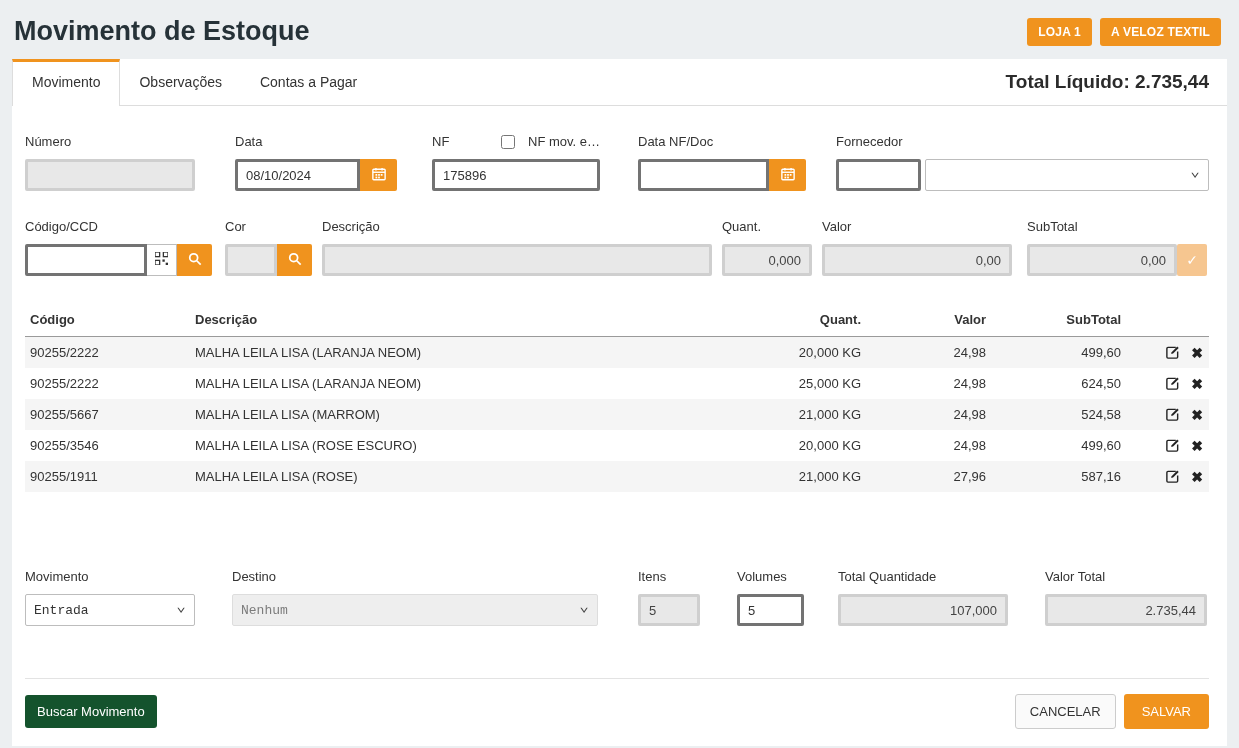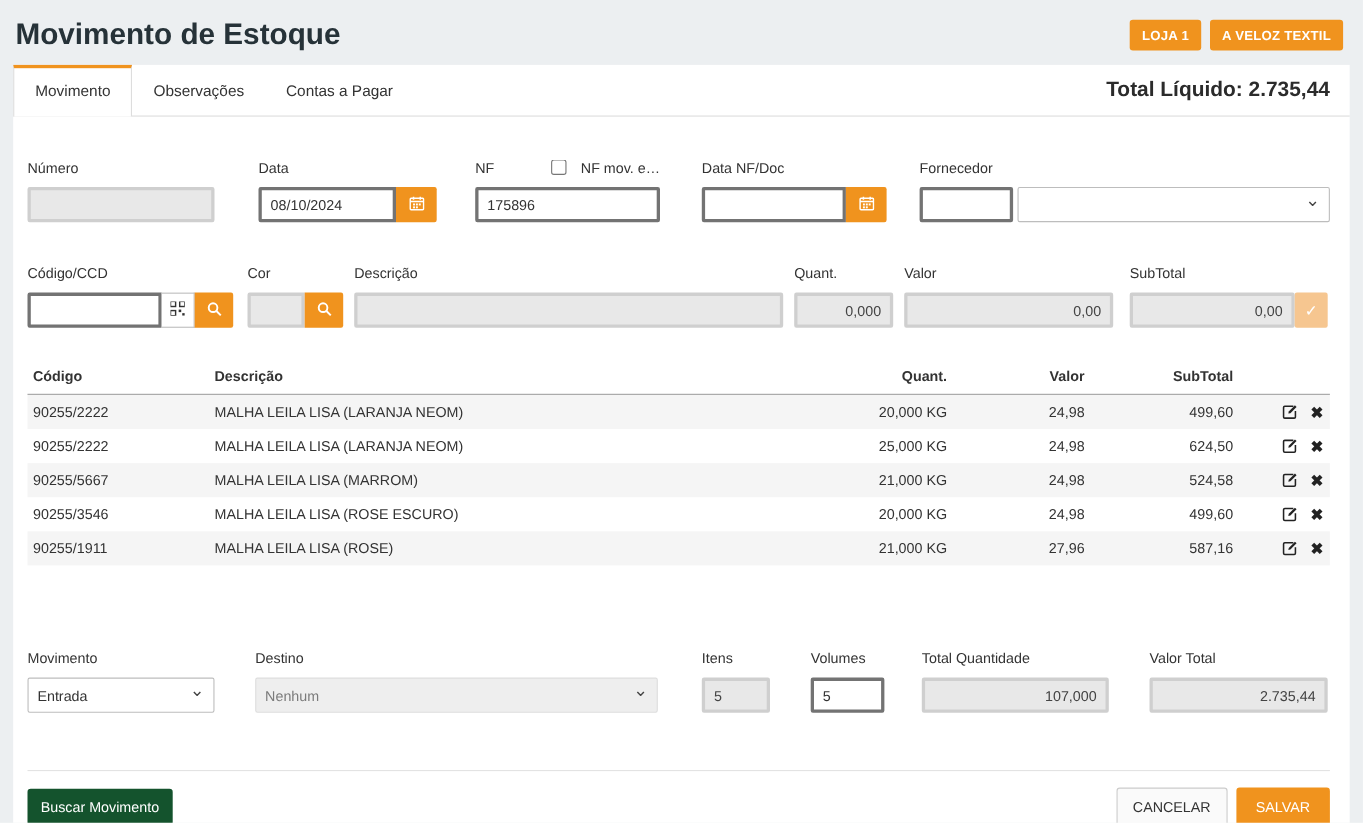--- a/index.html
+++ b/index.html
@@ -24,21 +24,21 @@
   .card { margin:0 12px; background:#fff; min-height:662px; display:flex; flex-direction:column; }
   .tabs { display:flex; align-items:center; border-bottom:1px solid #ddd; padding-right:18px; }
   .tab { padding:15px 19px; font-size:14px; color:#333; cursor:pointer; }
   .tab.active {
     border-top:3px solid #f0931e; border-left:1px solid #ddd; border-right:1px solid #ddd;
     margin-bottom:-1px; background:#fff; padding-top:12px; padding-bottom:16px;
   }
   .total-liquido { margin-left:auto; font-weight:700; font-size:19px; color:#2b2b2b; }
   .card-body { flex:1; display:flex; flex-direction:column; padding:0 18px 0 13px; }
   
-  .frow { display:flex; margin-top:38px; }
+  .frow { display:flex; margin-top:27px; }
   .field { display:flex; flex-direction:column; }
   .field > .lbl-line { font-size:13px; color:#333; margin-bottom:9px; display:flex; align-items:center; height:17px; }
   .igroup { display:flex; }
   .inp {
     height:32px; border:3px solid #737373; border-radius:2px; padding:0 8px;
     font-size:13px; font-family:inherit; color:#333; background:#fff; width:100%; outline:none;
   }
   .inp.disabled, .inp:disabled { background:#e8e8e8; border-color:#cfcfcf; color:#444; }
   .ta-r { text-align:right; }
   .igroup .inp { flex:1; border-radius:2px 0 0 2px; min-width:0; }
@@ -46,23 +46,23 @@
     height:32px; border:none; background:#f0931e; color:#fff; cursor:pointer;
     display:flex; align-items:center; justify-content:center; border-radius:0 2px 2px 0; flex:none;
   }
   .ibtn.cal { width:37px; }
   .ibtn.search { width:35px; }
   .ibtn.pale { width:30px; background:#f6c690; border-radius:2px; margin-left:0; font-size:14px; }
   .qr-btn {
     width:30px; height:32px; background:#fff; border:1px solid #bdbdbd; border-left:none;
     color:#333; display:flex; align-items:center; justify-content:center; cursor:pointer; flex:none; border-radius:0;
   }
-  .chk-wrap { display:flex; align-items:flex-start; gap:13px; margin-left:auto; font-size:13px; color:#333; white-space:nowrap; }
+  .chk-wrap { display:flex; align-items:flex-end; gap:13px; margin-left:auto; font-size:13px; color:#333; white-space:nowrap; }
   .chk-wrap input { margin:0; width:14px; height:14px; }
-  .select-wrap { position:relative; width:100%; }
+  .select-wrap { position:relative; width:100%;font-family:Liberation Mono, monospace; }
   .select-wrap select {
     height:32px; width:100%; border:1px solid #bdbdbd; border-radius:2px; background:#fff;
     font-size:13px; font-family:inherit; color:#333; padding:0 24px 0 8px;
     appearance:none; -webkit-appearance:none; outline:none; cursor:pointer;
   }
   .select-wrap select:disabled { background:#e8e8e8; border-color:#cfcfcf; color:#444; cursor:default; }
   .select-wrap::after {
     content:"⌄"; position:absolute; right:9px; top:2px; font-size:16px; color:#444; pointer-events:none;
   }
   

